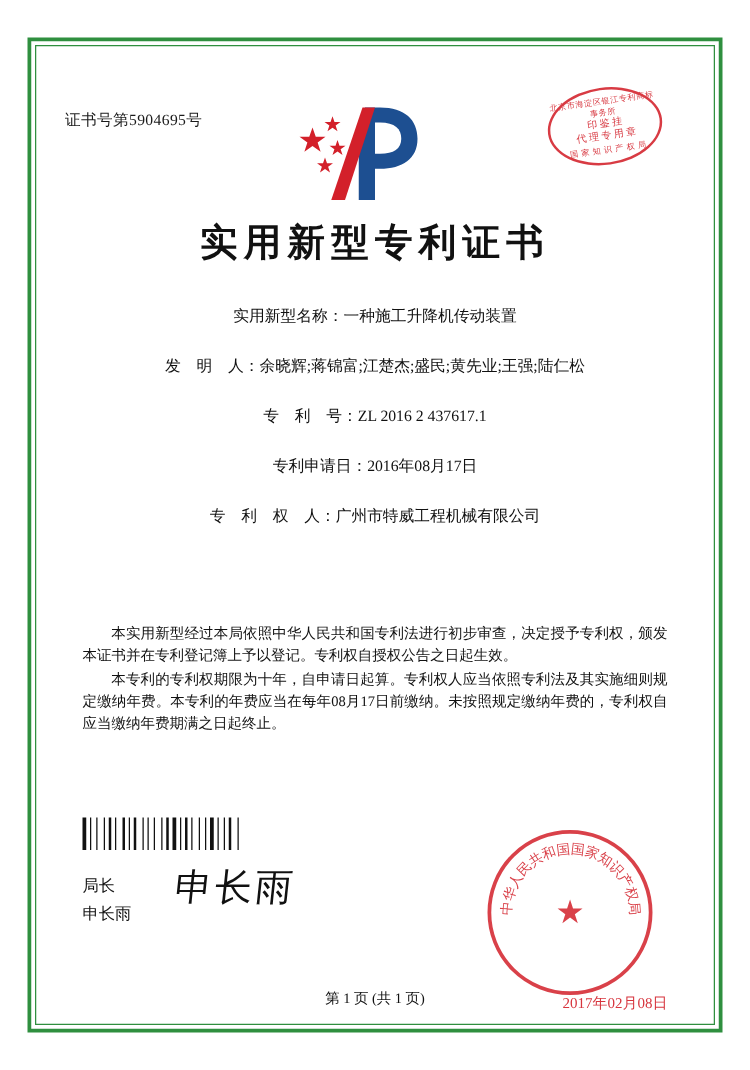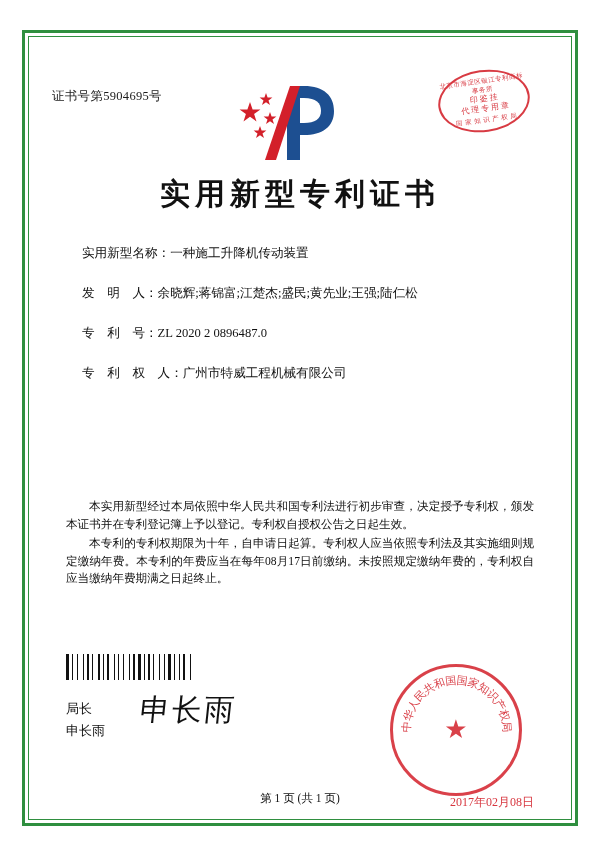--- a/index.html
+++ b/index.html
@@ -117,23 +117,24 @@
     text-align: center;
     font-size: 30px;
     font-weight: bold;
     letter-spacing: 5px;
     color: #111;
     font-family: "Liberation Serif", serif;
   }
 
   .fields {
     position: absolute;
-    left: 42px;
+    left: 26px;
     right: 26px;
     top: 192px;
+    text-align: center;
   }
   .field-row {
     font-size: 12.6px;
     color: #111;
     margin-bottom: 22px;
     line-height: 18px;
     white-space: nowrap;
     font-family: "Liberation Serif", serif;
   }
   .field-label {
@@ -287,21 +288,24 @@
     <div class="doc-title">实用新型专利证书</div>
 
     <div class="fields">
       <div class="field-row">
         <span class="field-label">实用新型名称：</span><span class="field-value">一种施工升降机传动装置</span>
       </div>
       <div class="field-row">
         <span class="field-label">发　明　人：</span><span class="field-value">余晓辉;蒋锦富;江楚杰;盛民;黄先业;王强;陆仁松</span>
       </div>
       <div class="field-row">
-        <span class="field-label">专　利　号：</span><span class="field-value">ZL 2020 2 0896487.0</span>
+        <span class="field-label">专　利　号：</span><span class="field-value">ZL 2016 2 437617.1</span>
+      </div>
+      <div class="field-row">
+        <span class="field-label">专利申请日：</span><span class="field-value">2016年08月17日</span>
       </div>
       <div class="field-row">
         <span class="field-label">专　利　权　人：</span><span class="field-value">广州市特威工程机械有限公司</span>
       </div>
     </div>
 
     <div class="paras">
       <div class="para">本实用新型经过本局依照中华人民共和国专利法进行初步审查，决定授予专利权，颁发本证书并在专利登记簿上予以登记。专利权自授权公告之日起生效。</div>
       <div class="para">本专利的专利权期限为十年，自申请日起算。专利权人应当依照专利法及其实施细则规定缴纳年费。本专利的年费应当在每年08月17日前缴纳。未按照规定缴纳年费的，专利权自应当缴纳年费期满之日起终止。</div>
     </div>

